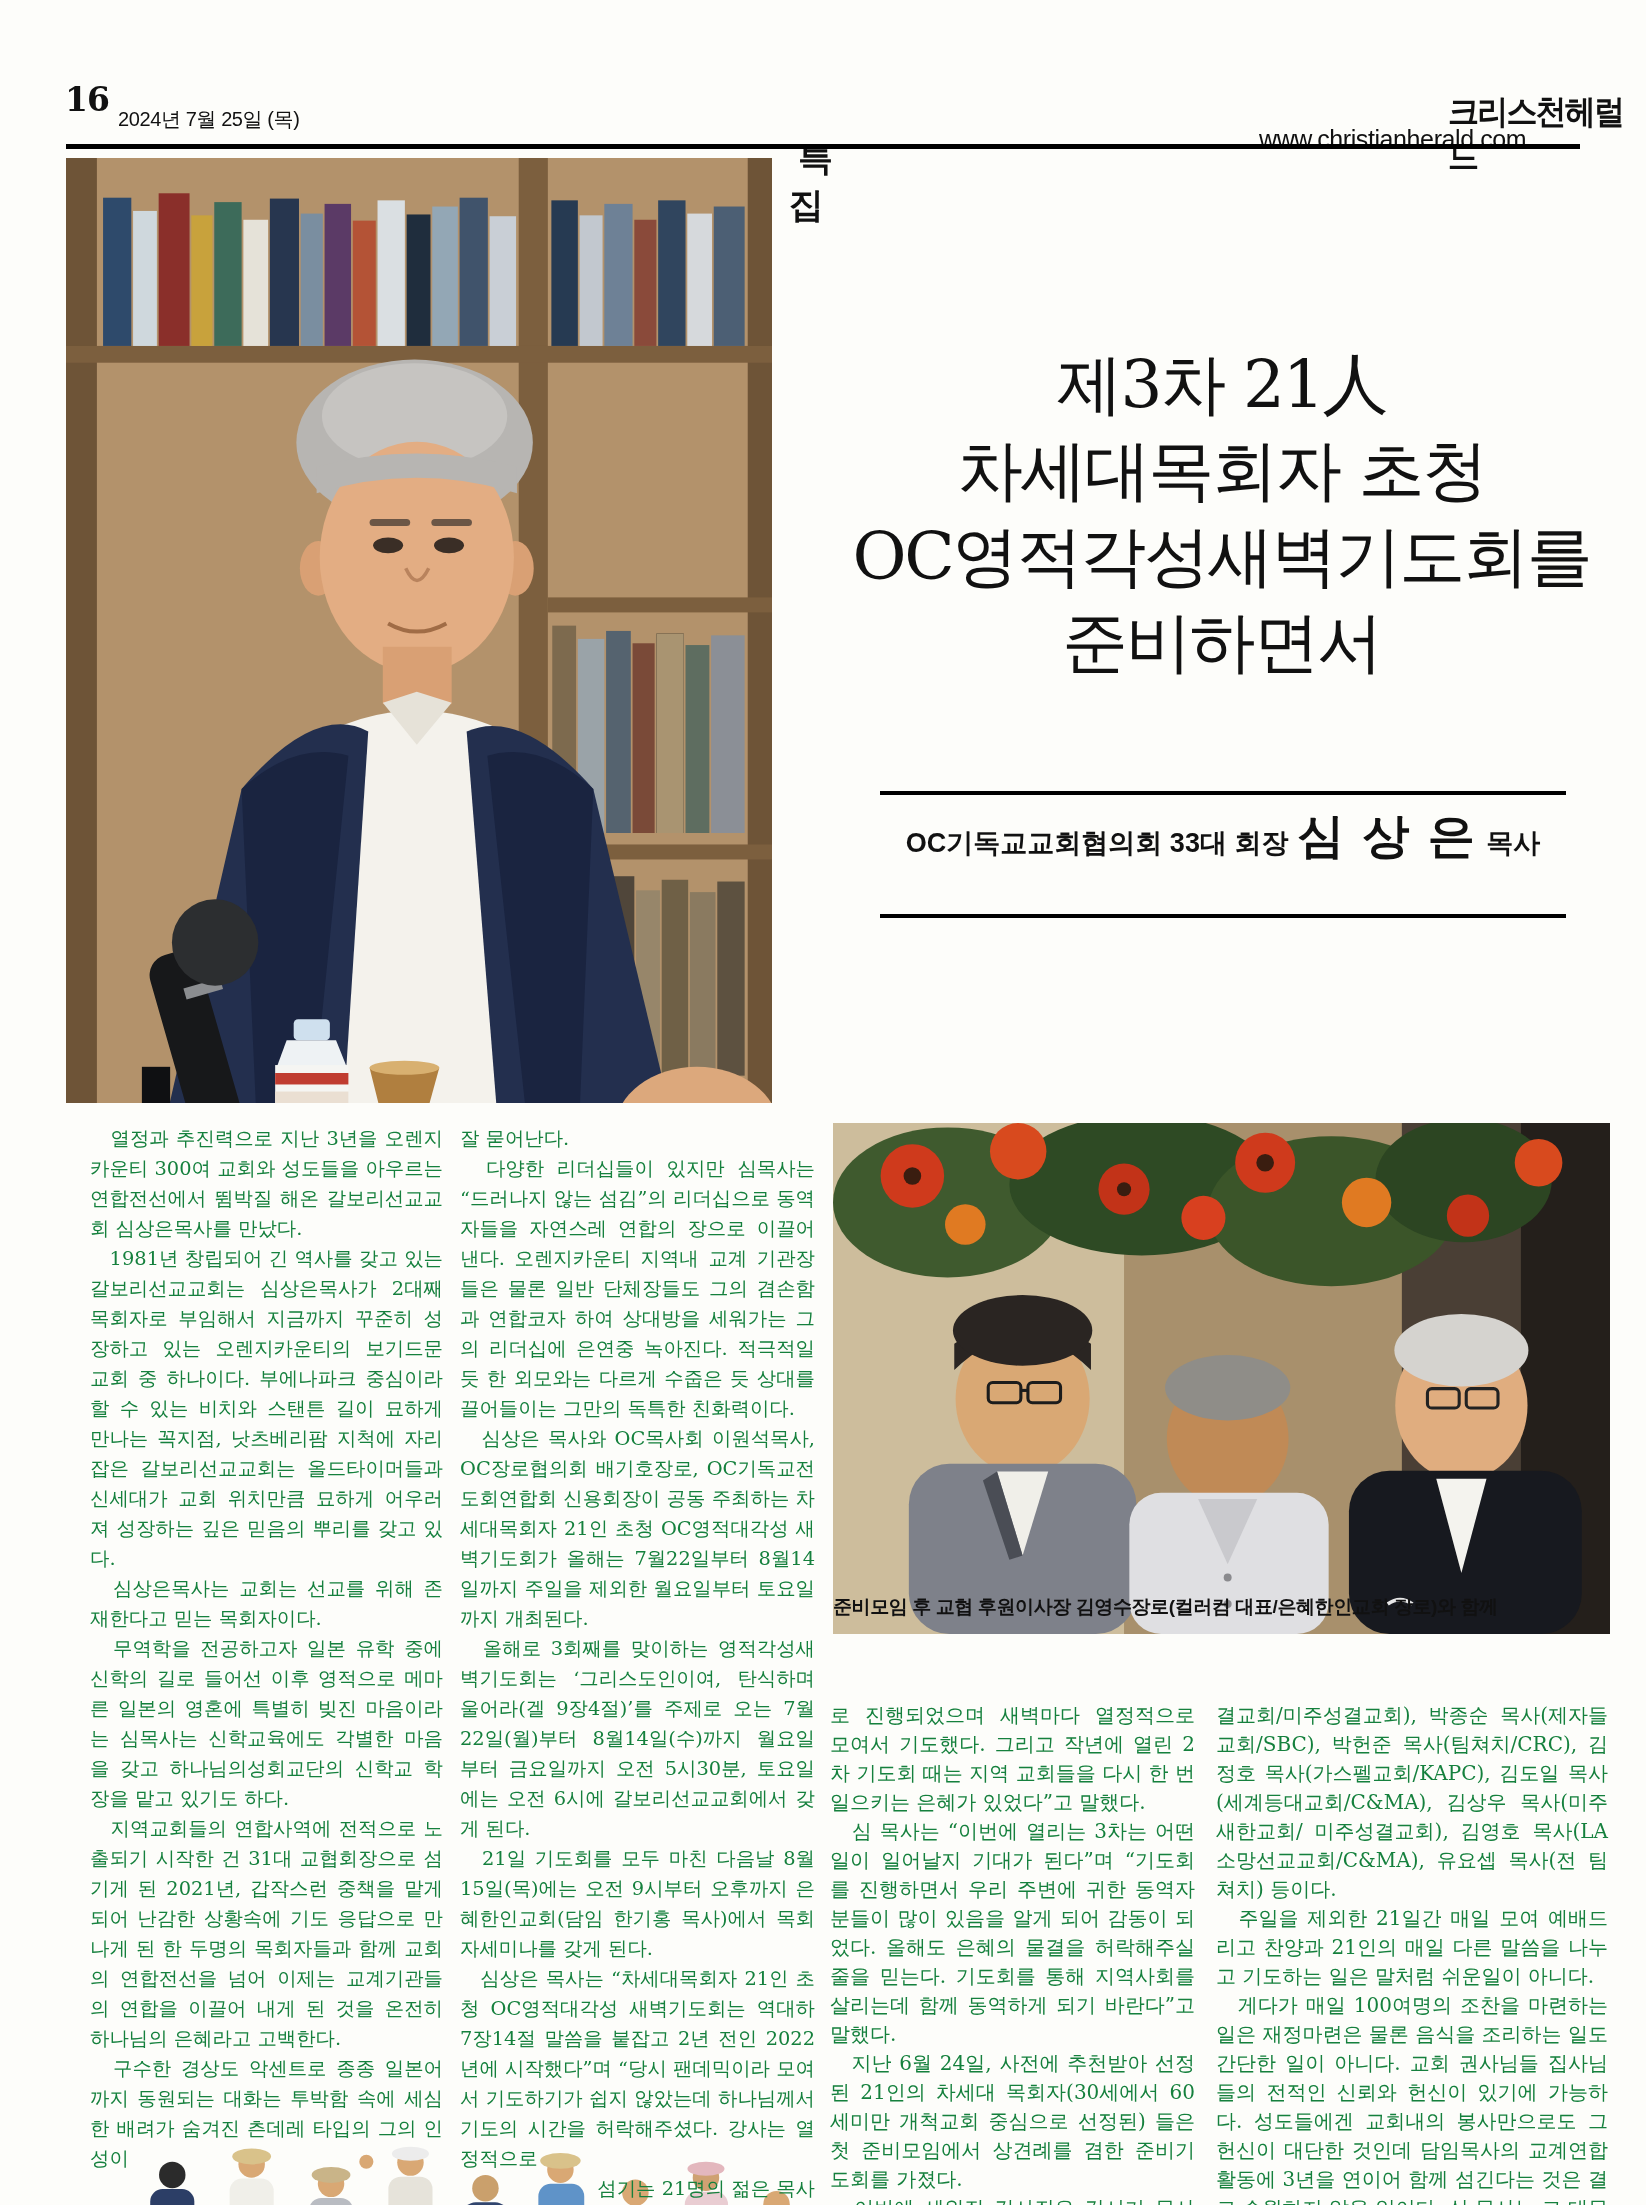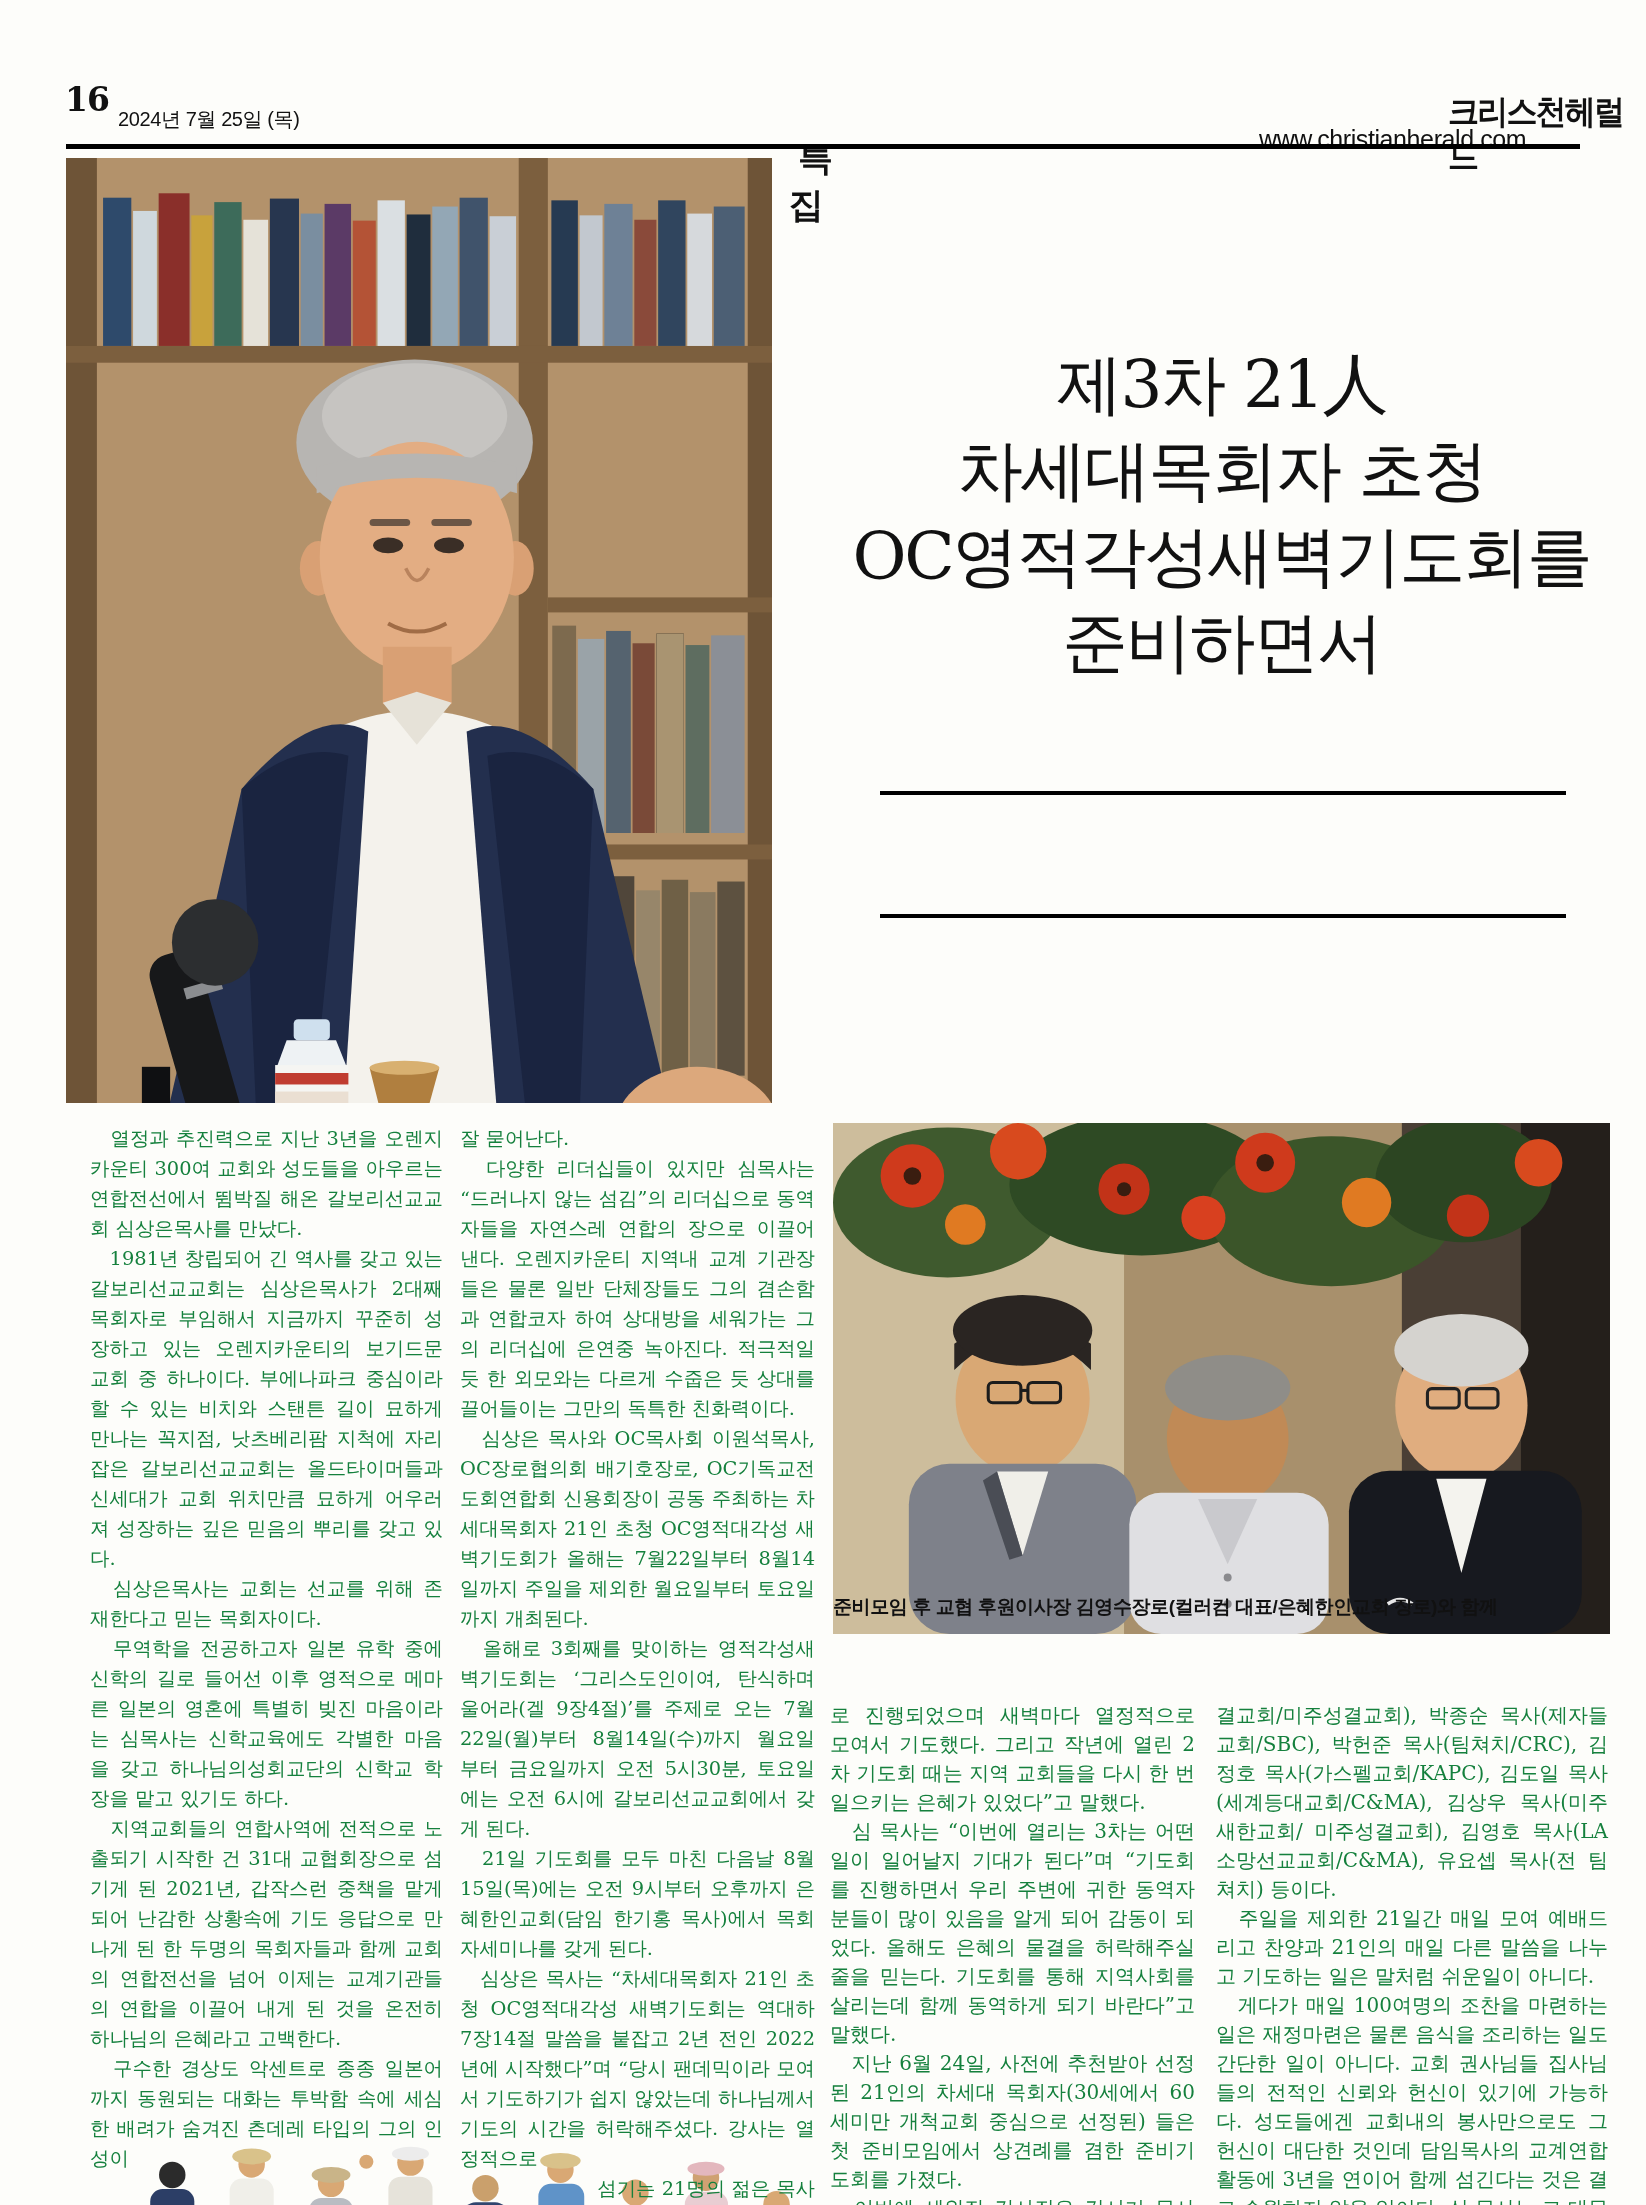--- a/index.html
+++ b/index.html
@@ -149,20 +149,25 @@
       <path d="M688,2062 L846,2062 L824,2142 L708,2142 Z" fill="#b07f3f"></path>
       <ellipse cx="767" cy="2062" rx="79" ry="16" fill="#d8b070"></ellipse>
     </svg>
   </div>
 
   <div class="abs headline">제3차 21人
 차세대목회자 초청
 OC영적각성새벽기도회를
 준비하면서</div>
   <div class="abs rule subhead-rule-top"></div>
+  <div class="abs subhead1">
+    <span class="pre">OC기독교교회협의회 33대 회장</span>
+    <span class="name">심 상 은</span>
+    <span class="suf">목사</span>
+  </div>
   <div class="abs rule subhead-rule-bot"></div>
 
   <div class="abs photo midphoto">
     <svg viewBox="0 0 1762 1158" preserveAspectRatio="none">
       <rect width="1762" height="1158" fill="#cdbd9c"></rect>
       <rect x="660" y="0" width="660" height="1158" fill="#a8906c"></rect>
       <rect x="1290" y="0" width="472" height="1158" fill="#4a3f35"></rect>
       <rect x="1560" y="0" width="202" height="1158" fill="#241f1b"></rect>
 
       <ellipse cx="260" cy="180" rx="260" ry="170" fill="#3f5a2e"></ellipse>

